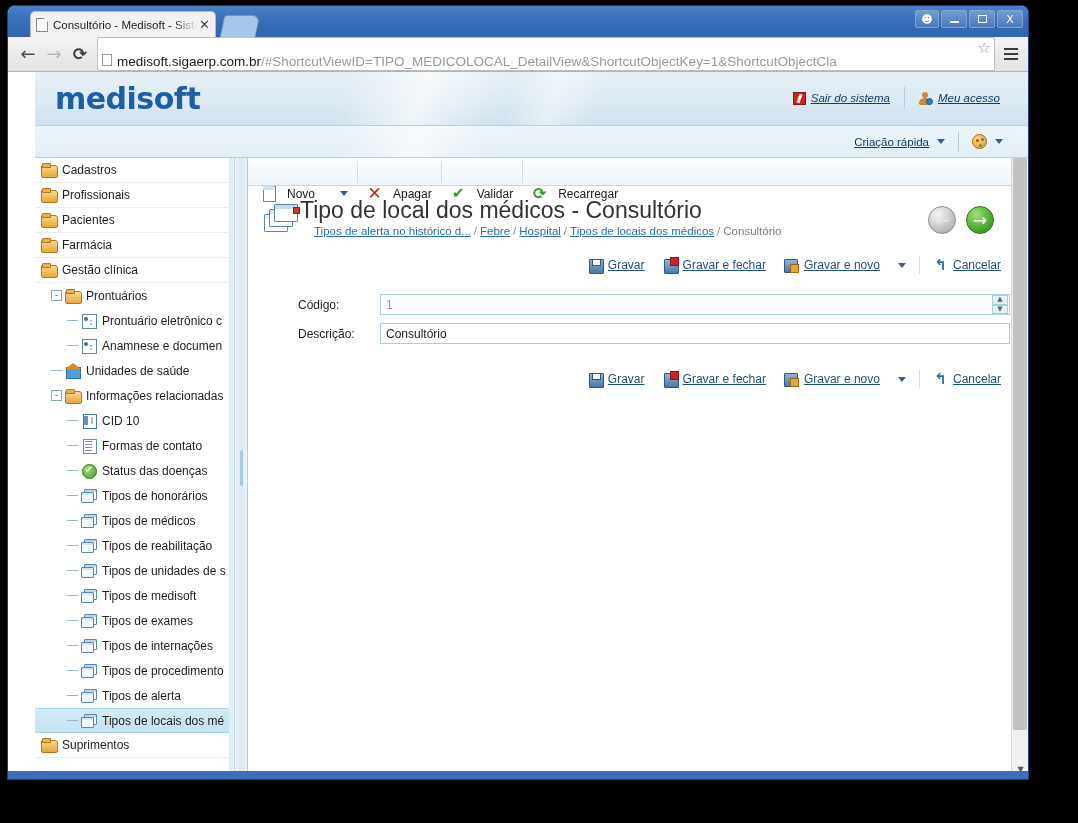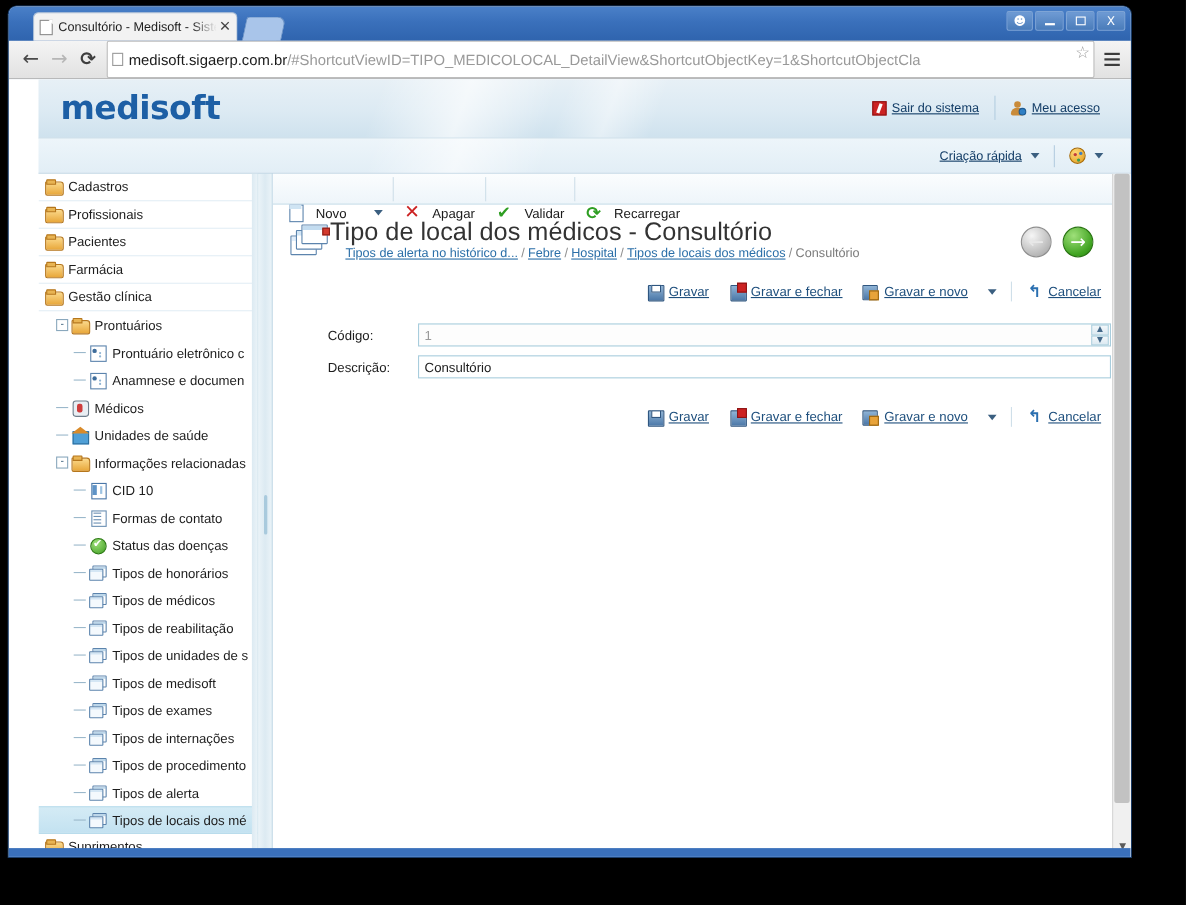--- a/index.html
+++ b/index.html
@@ -109,21 +109,21 @@
   }
   .navbtn.back { color: #4a4a4a; }
   .navbtn.fwd  { color: #b6b6b6; }
   .navbtn.reload { color: #3e3e3e; font-size: 17px; font-weight: bold;}
   #urlbar {
     flex: 1 1 auto;
     height: 24px; margin: 0 6px 0 4px;
     background: #ffffff;
     border: 1px solid #bdbdbd;
     border-radius: 2px;
-    display: flex; align-items: center;
+    display: flex; align-items: flex-start;
     padding: 16px 4px;
     overflow: hidden;
     position: relative;
   }
   .url-doc-icon {
     width: 10px; height: 12px; background: #fff;
     border: 1px solid #9a9a9a; margin-right: 5px; flex: 0 0 auto;
   }
   .url-text {
     font-size: 13.5px; white-space: nowrap; overflow: hidden;
@@ -177,23 +177,24 @@
     color: #1d5fa5;
     letter-spacing: -0.5px;
     font-family: "DejaVu Sans", sans-serif;
   }
   #header-links {
     position: absolute; right: 14px; top: 15px;
     display: flex; align-items: center; gap: 0;
     z-index: 3;
   }
   .hlink {
-    display: flex; align-items: flex-end; gap: 5px;
+    display: flex; align-items: flex-start; gap: 5px;
     font-size: 11.5px; color: #123c66;
     padding: 0 14px;
+    font-style: italic;
   }
   .hlink span.txt { text-decoration: underline; }
   .hsep { width: 1px; height: 22px; background: #b4cddf; }
 
   
   #quickbar {
     position: relative;
     height: 32px;
     background: linear-gradient(to bottom, #edf5fa 0%, #e2eef6 100%);
     border-bottom: 1px solid #b9d2e2;
@@ -699,26 +700,20 @@
             </div>
             <div class="tree-row">
               <span style="display:inline-block;width:26px;flex:0 0 auto;"></span>
               <span class="dash"></span>
               <span class="ico card"></span>
               <span>Anamnese e documen</span>
             </div>
             <div class="tree-row">
               <span style="display:inline-block;width:10px;flex:0 0 auto;"></span>
               <span class="dash"></span>
-              <span class="ico doctor"></span>
-              <span>Médicos</span>
-            </div>
-            <div class="tree-row">
-              <span style="display:inline-block;width:10px;flex:0 0 auto;"></span>
-              <span class="dash"></span>
               <span class="ico house"></span>
               <span>Unidades de saúde</span>
             </div>
             <div class="tree-row">
               <span style="display:inline-block;width:10px;flex:0 0 auto;"></span>
               <span class="tw">-</span>
               <span class="ico folder"></span>
               <span>Informações relacionadas</span>
             </div>
             <div class="tree-row">

